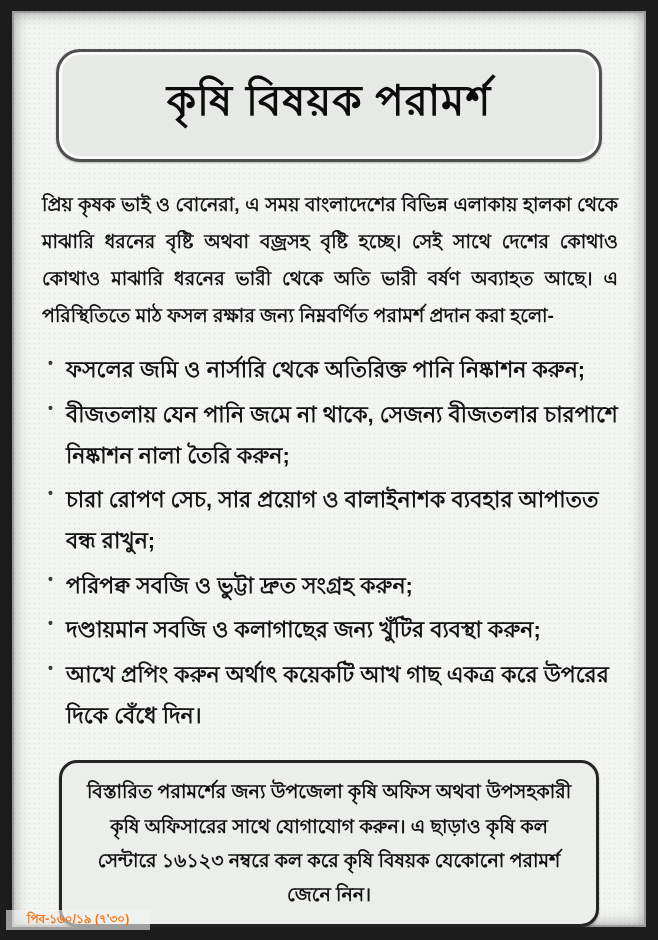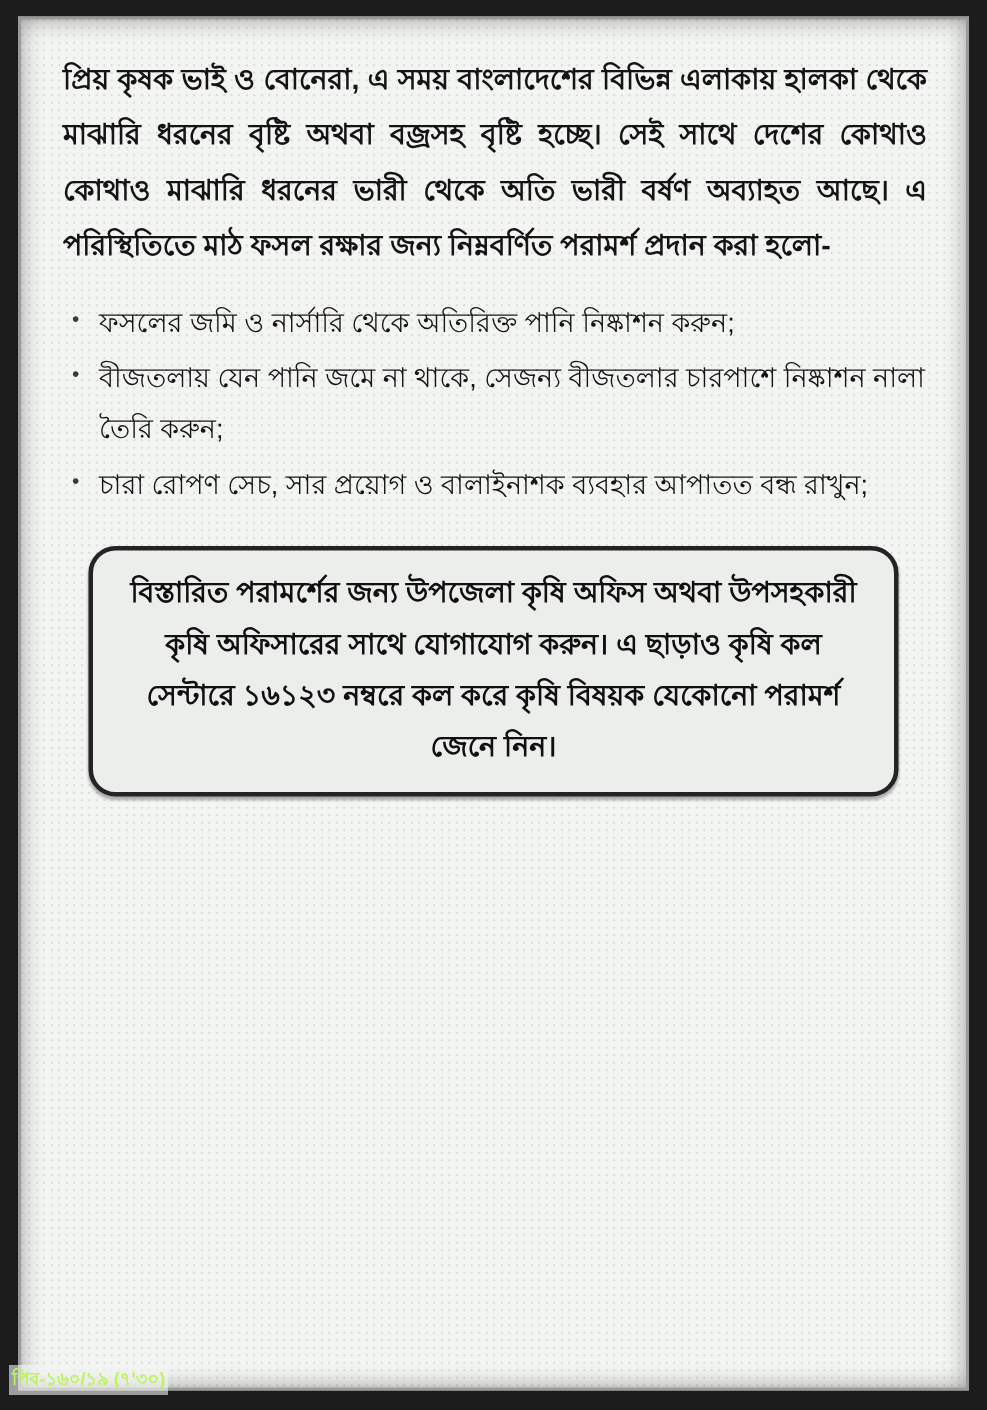--- a/index.html
+++ b/index.html
@@ -50,22 +50,22 @@
     line-height:1.95;
   }
   ul.advisories{
     list-style:none;
     margin:16px 24px 0 34px;
     padding:0;
   }
   ul.advisories li{
     position:relative;
     padding-left:20px;
-    font-size:18px;
-    font-weight:normal;
+    font-size:22px;
+    font-weight:bold;
     color:#141414;
     line-height:1.85;
     margin-bottom:4px;
   }
   ul.advisories li::before{
     content:"•";
     position:absolute;
     left:2px;top:1px;
     font-size:14px;
     color:#3a3a3a;
@@ -83,38 +83,44 @@
     font-size:19px;
     font-weight:bold;
     color:#101010;
     line-height:1.8;
   }
   .print-code{
     position:absolute;
     left:6px;bottom:10px;
     font-size:12px;
     font-weight:bold;
-    color:#bef264;
+    color:#f97316;
     background:rgba(243,245,242,0.6);
-    padding:0 2px;
+    padding:0 21px;
   }
 </style>
 </head>
 <body>
 
 <div class="frame">
   <div class="paper">
 
+    <div class="title-box">
+      <span class="title-text">কৃষি বিষয়ক পরামর্শ</span>
+    </div>
 
     <p class="intro">প্রিয় কৃষক ভাই ও বোনেরা, এ সময় বাংলাদেশের বিভিন্ন এলাকায় হালকা থেকে মাঝারি ধরনের বৃষ্টি অথবা বজ্রসহ বৃষ্টি হচ্ছে। সেই সাথে দেশের কোথাও কোথাও মাঝারি ধরনের ভারী থেকে অতি ভারী বর্ষণ অব্যাহত আছে। এ পরিস্থিতিতে মাঠ ফসল রক্ষার জন্য নিম্নবর্ণিত পরামর্শ প্রদান করা হলো-</p>
 
     <ul class="advisories">
       <li>ফসলের জমি ও নার্সারি থেকে অতিরিক্ত পানি নিষ্কাশন করুন;</li>
       <li>বীজতলায় যেন পানি জমে না থাকে, সেজন্য বীজতলার চারপাশে নিষ্কাশন নালা তৈরি করুন;</li>
       <li>চারা রোপণ সেচ, সার প্রয়োগ ও বালাইনাশক ব্যবহার আপাতত বন্ধ রাখুন;</li>
+      <li>পরিপক্ব সবজি ও ভুট্টা দ্রুত সংগ্রহ করুন;</li>
+      <li>দণ্ডায়মান সবজি ও কলাগাছের জন্য খুঁটির ব্যবস্থা করুন;</li>
+      <li>আখে প্রপিং করুন অর্থাৎ কয়েকটি আখ গাছ একত্র করে উপরের দিকে বেঁধে দিন।</li>
     </ul>
 
     <div class="contact-box">বিস্তারিত পরামর্শের জন্য উপজেলা কৃষি অফিস অথবা উপসহকারী কৃষি অফিসারের সাথে যোগাযোগ করুন। এ ছাড়াও কৃষি কল সেন্টারে ১৬১২৩ নম্বরে কল করে কৃষি বিষয়ক যেকোনো পরামর্শ জেনে নিন।</div>
 
   </div>
 
   <span class="print-code">পিব-১৬০/১৯ (৭'৩০)</span>
 </div>
 
 </body></html>

